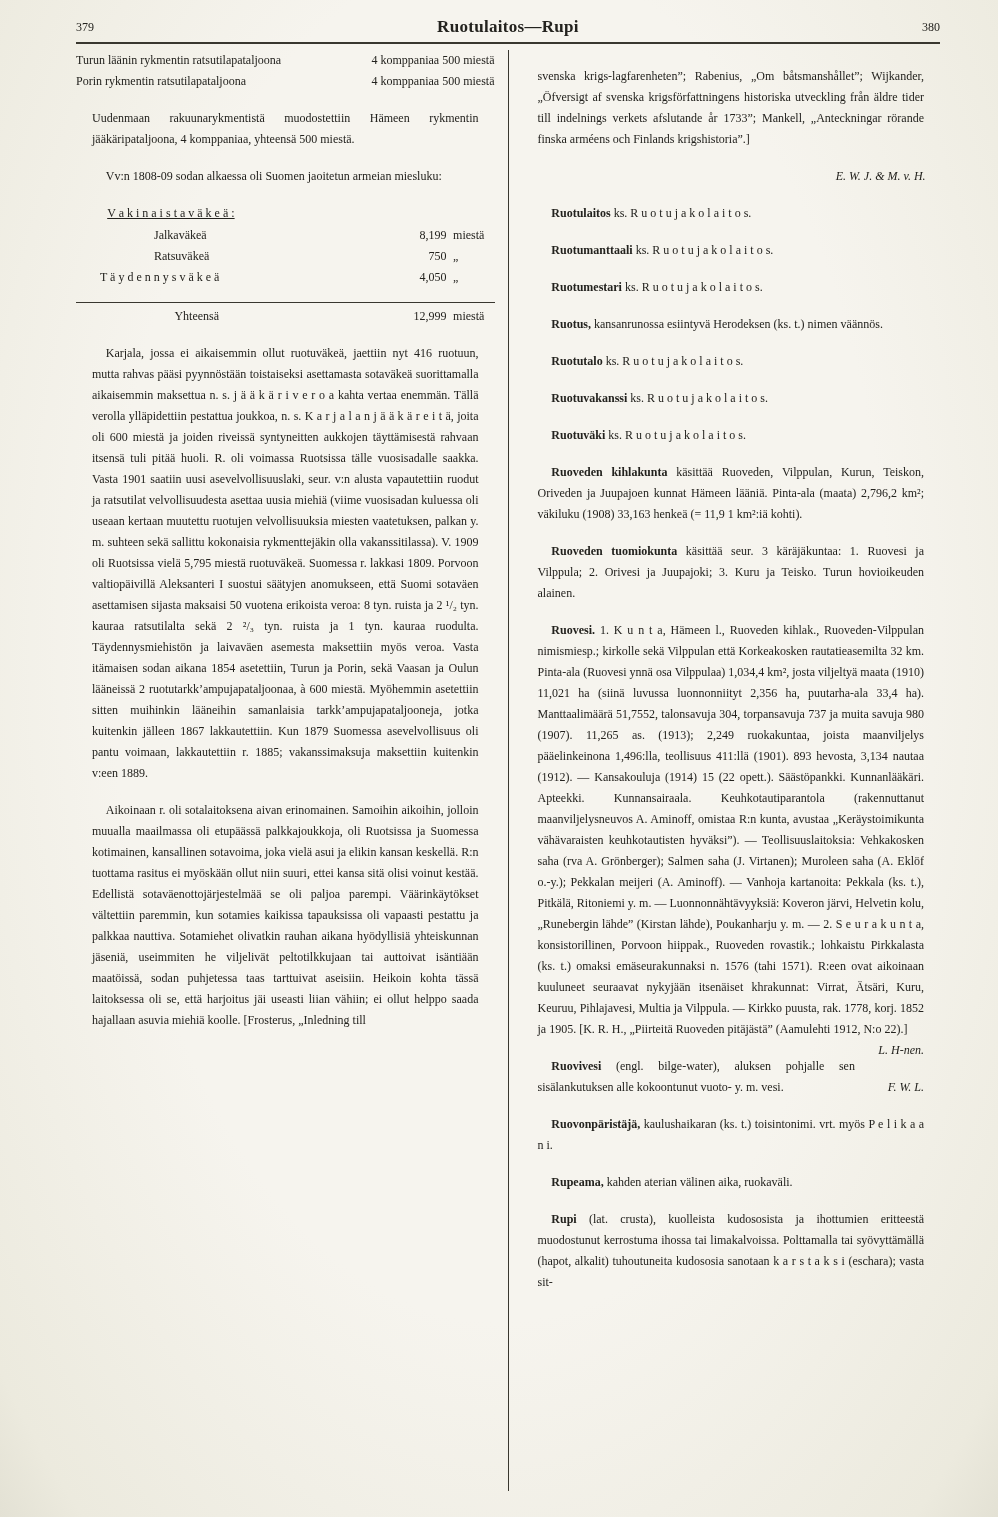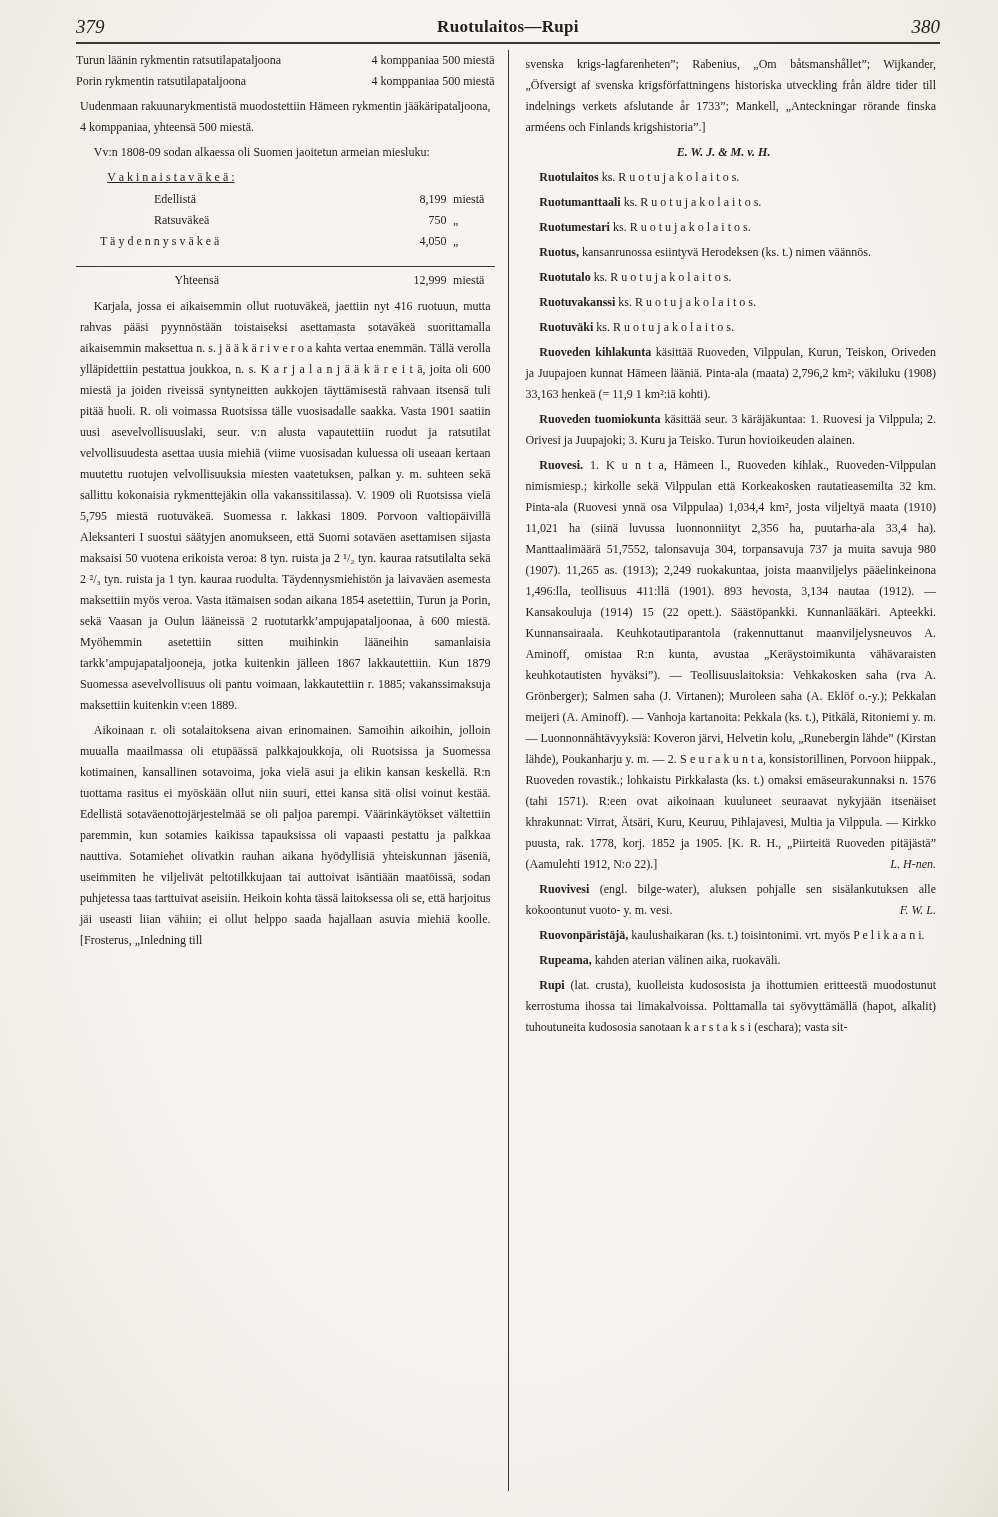--- a/index.html
+++ b/index.html
@@ -18,21 +18,21 @@
     overflow: hidden;
   }
   .header {
     position: relative;
     display: flex;
     justify-content: space-between;
     align-items: baseline;
     font-size: 17px;
     line-height: 22px;
   }
-  .page-number { font-size: 19px; font-style: italic; }
+  .page-number { font-size: 12px; }
   .page-title {
     position: absolute;
     left: 50%; transform: translateX(-50%);
     font-weight: bold;
     letter-spacing: 0.3px;
   }
   .columns {
     display: flex;
     border-top: 2px solid #39372f;
     margin-top: 4px;
@@ -44,44 +44,43 @@
     flex: 1 1 0;
     min-width: 0;
     font-size: 12px;
     line-height: 21px;
     text-align: justify;
     overflow: hidden;
   }
   .col-left { padding-right: 13px; border-right: 1px solid #39372f; }
   .col-right { padding-left: 13px; }
 
-  .para, .entry { margin: 4px; text-indent: 1.15em; }
+  .para, .entry { margin: 16px; text-indent: 1.15em; }
   .para.no-indent { text-indent: 0; }
   .entry .head { font-weight: bold; }
 
   .battalion-row { display: flex; flex-wrap: wrap; }
   .battalion-name { flex: 0 1 auto; }
   .battalion-strength { margin-left: auto; padding-left: 1em; }
 
   .troop-table { margin: 2px 0 5px; }
   .troop-heading { text-indent: 2.6em; margin-bottom: 1px; text-decoration: underline; }
   .t-row { display: flex; white-space: nowrap; }
   .t-label { margin-left: 6.5em; }
   .t-label.spaced { margin-left: 2.0em; }
   .t-label.total { margin-left: 8.2em; }
   .t-val { margin-left: auto; text-align: right; }
   .t-unit { width: 4.0em; box-sizing: border-box; padding-left: 0.55em; text-align: left; }
   .t-total { border-top: 1px solid #39372f; margin-top: 14px; padding-top: 3px; }
 
   .sig-line {
-    text-align: center;
+    text-align: right;
     font-style: italic;
     padding-right: 1.2em;
     margin: 0 0 1px 0;
-    font-weight: bold;
   }
   .sig { float: right; font-style: italic; padding-left: 0.8em; }
 </style>
 </head>
 <body>
 
 <div class="page">
 
   <div class="header">
     <span class="page-number">379</span>
@@ -104,21 +103,21 @@
         </div>
       </div>
 
       <p class="para no-indent">Uudenmaan rakuunarykmentistä muodostettiin Hämeen rykmentin jääkäripataljoona, 4 komppaniaa, yhteensä 500 miestä.</p>
 
       <p class="para">Vv:n 1808-09 sodan alkaessa oli Suomen jaoitetun armeian miesluku:</p>
 
       <div class="troop-table">
         <div class="troop-heading">V a k i n a i s t a   v ä k e ä :</div>
         <div class="t-row">
-          <span class="t-label">Edellistä</span>
+          <span class="t-label">Jalkaväkeä</span>
           <span class="t-val">8,199</span>
           <span class="t-unit">miestä</span>
         </div>
         <div class="t-row">
           <span class="t-label">Ratsuväkeä</span>
           <span class="t-val">750</span>
           <span class="t-unit">„</span>
         </div>
         <div class="t-row">
           <span class="t-label spaced">T ä y d e n n y s v ä k e ä</span>

